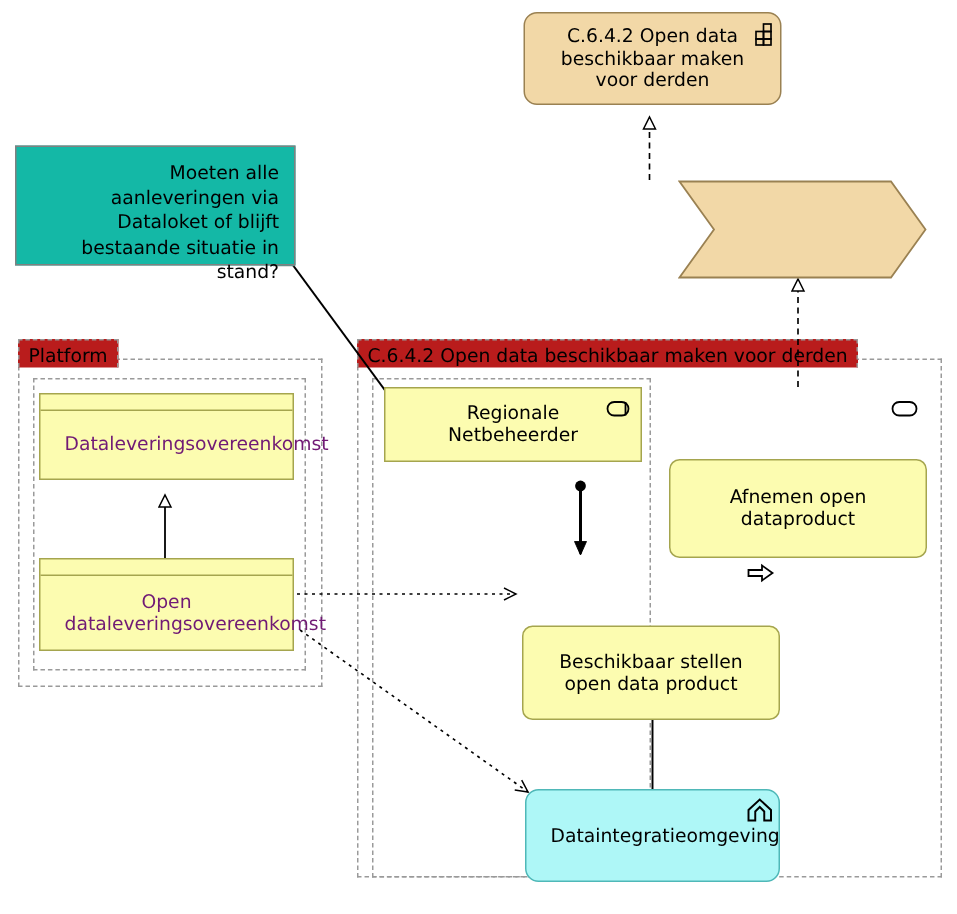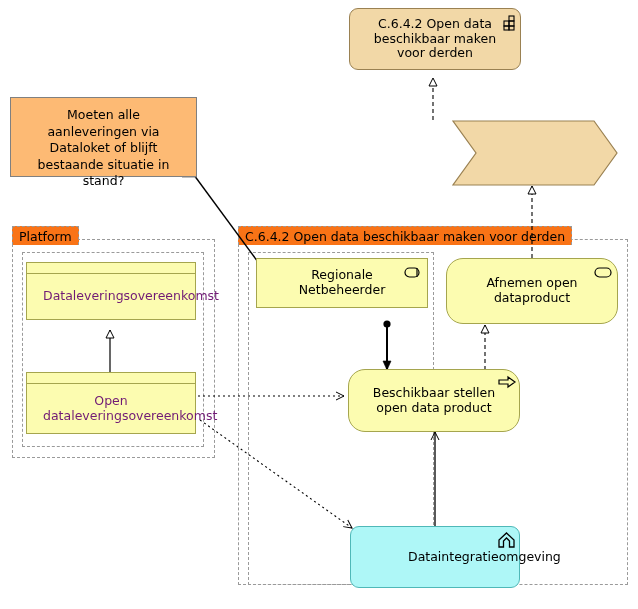--- a/index.html
+++ b/index.html
@@ -48,21 +48,21 @@
     font-size:12.5px;
     color:#000;
   }
   
   .biz{
     background:#fcfcb0;
     border:1px solid #a5a54e;
     font-size:12.5px;
     color:#000;
   }
-  .biz.rounded{border-radius:17px;}
+  .biz.rounded{border-radius:7px;margin-top:48px;}
   
   .contract{
     background:#fcfcb0;
     border:1px solid #a5a54e;
     font-size:12.5px;
     color:#701a75;
     flex-direction:column;
     justify-content:flex-start;
   }
   .contract .hdr{
@@ -79,47 +79,46 @@
     justify-content:center;
     width:100%;
   }
   
   .tech{
     background:#aef7f7;
     border:1px solid #4fb8b8;
     border-radius:9px;
     font-size:12.5px;
     color:#000;
-    padding-left:41px;
   }
   
   .note{
     position:absolute;
-    background:#fdba74;
+    background:#14b8a6;
     border:1px solid #808080;
     box-sizing:border-box;
     font-size:12.5px;
     color:#000;
     padding:9px 10px;
     line-height:1.32;
-    text-align:center;
+    text-align:right;
   }
   
   .group{
     position:absolute;
     box-sizing:border-box;
     border:1px dashed #9a9a9a;
     background:transparent;
   }
   .group-tab{
     position:absolute;
     box-sizing:border-box;
     border:1px dashed #9a9a9a;
     border-bottom:none;
-    background:#f97316;
+    background:#b91c1c;
     font-size:12.5px;
     color:#000;
     padding:2px 6px 0 6px;
     white-space:nowrap;
     line-height:1.25;
   }
   
   .ico{
     position:absolute;
     pointer-events:none;

